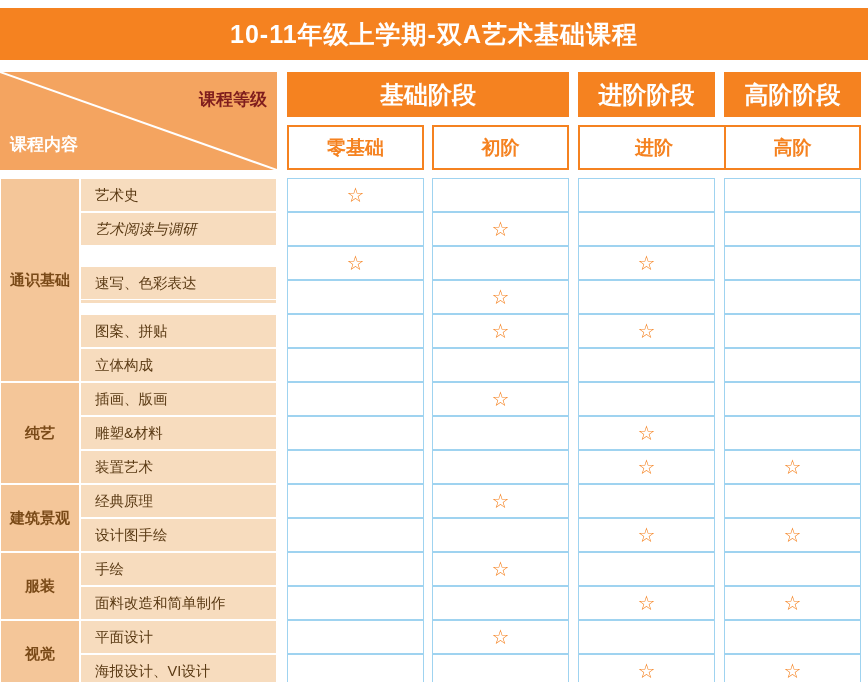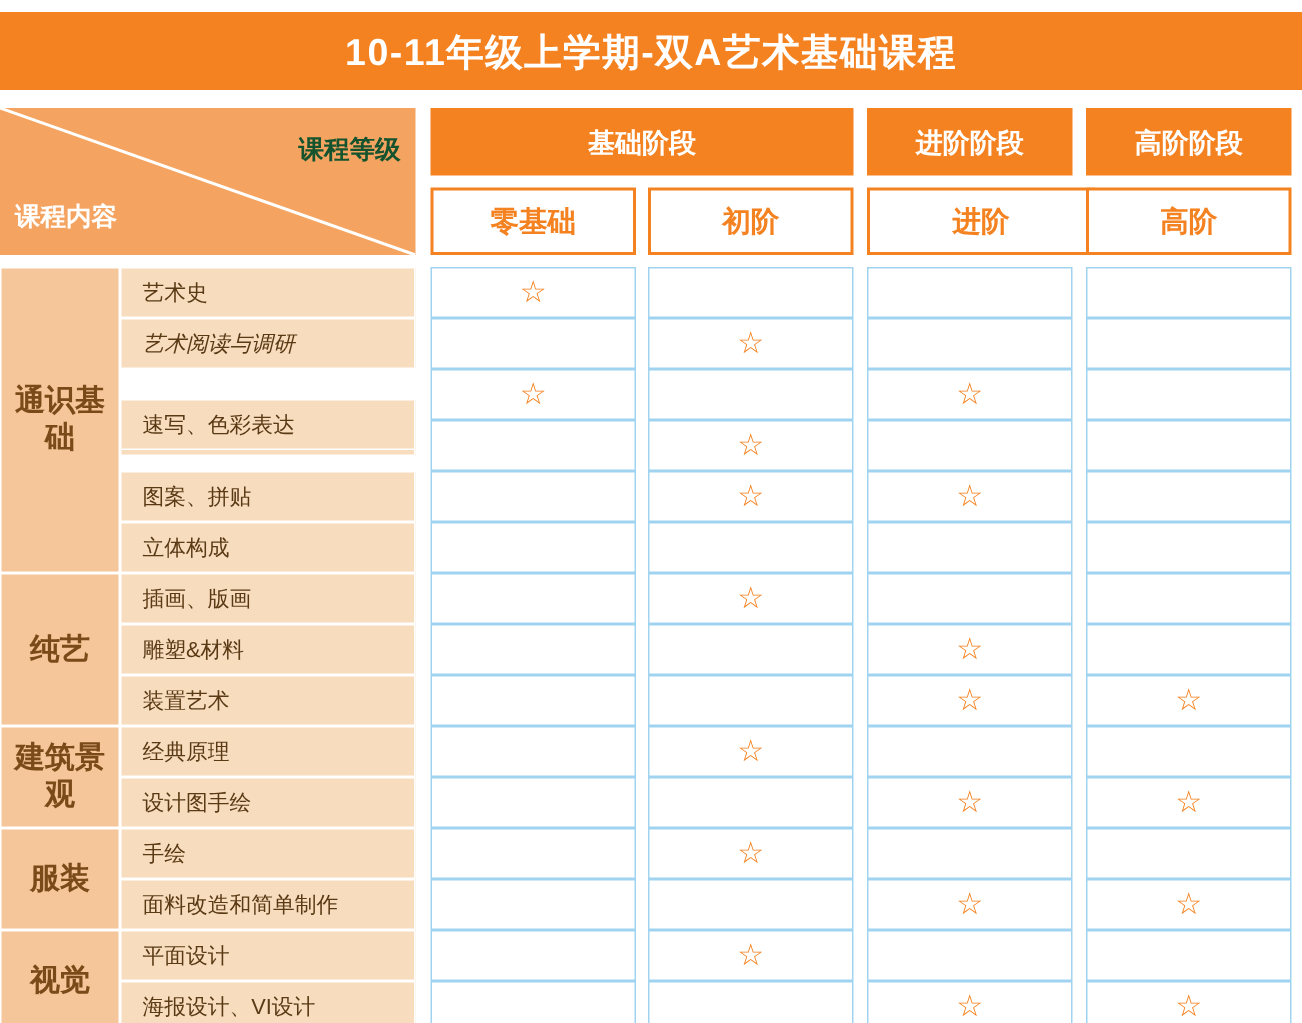--- a/index.html
+++ b/index.html
@@ -61,21 +61,21 @@
     position: absolute;
     left: 0;
     top: 0;
     width: 277px;
     height: 98px;
   }
   .corner-cell .lbl-top {
     position: absolute;
     right: 10px;
     top: 16px;
-    color: #14532d;
+    color: #7f1d1d;
     font-size: 17px;
     font-weight: bold;
   }
   .corner-cell .lbl-bottom {
     position: absolute;
     left: 10px;
     bottom: 14px;
     color: #ffffff;
     font-size: 17px;
     font-weight: bold;
@@ -83,21 +83,21 @@
 
   .stage-head {
     position: absolute;
     top: 0;
     height: 45px;
     background: #F58220;
     display: flex;
     align-items: center;
     justify-content: center;
     color: #ffffff;
-    font-size: 18px;
+    font-size: 24px;
     font-weight: bold;
   }
   .level-head {
     position: absolute;
     top: 53px;
     height: 45px;
     background: #ffffff;
     border: 2px solid #F58220;
     box-sizing: border-box;
     display: flex;
@@ -120,21 +120,21 @@
     position: absolute;
     left: 0;
     width: 80px;
     background: #F4C699;
     border: 1px solid #ffffff;
     box-sizing: border-box;
     display: flex;
     align-items: center;
     justify-content: center;
     color: #7a4a18;
-    font-size: 20px;
+    font-size: 15px;
     font-weight: bold;
     text-align: center;
     line-height: 1.25;
     padding: 2px;
   }
   .course-cell {
     position: absolute;
     left: 80px;
     width: 197px;
     height: 34px;

